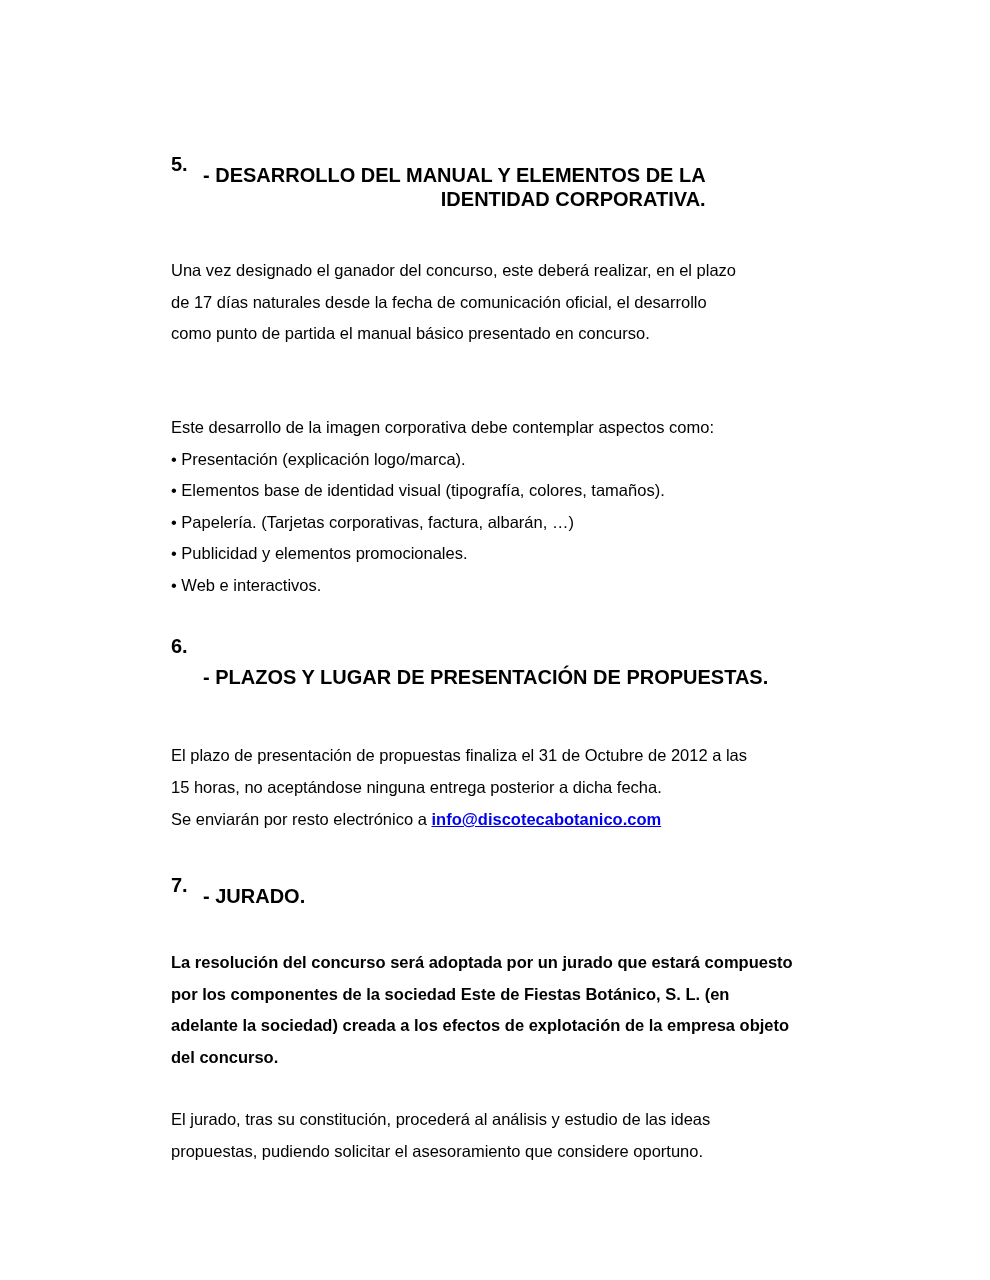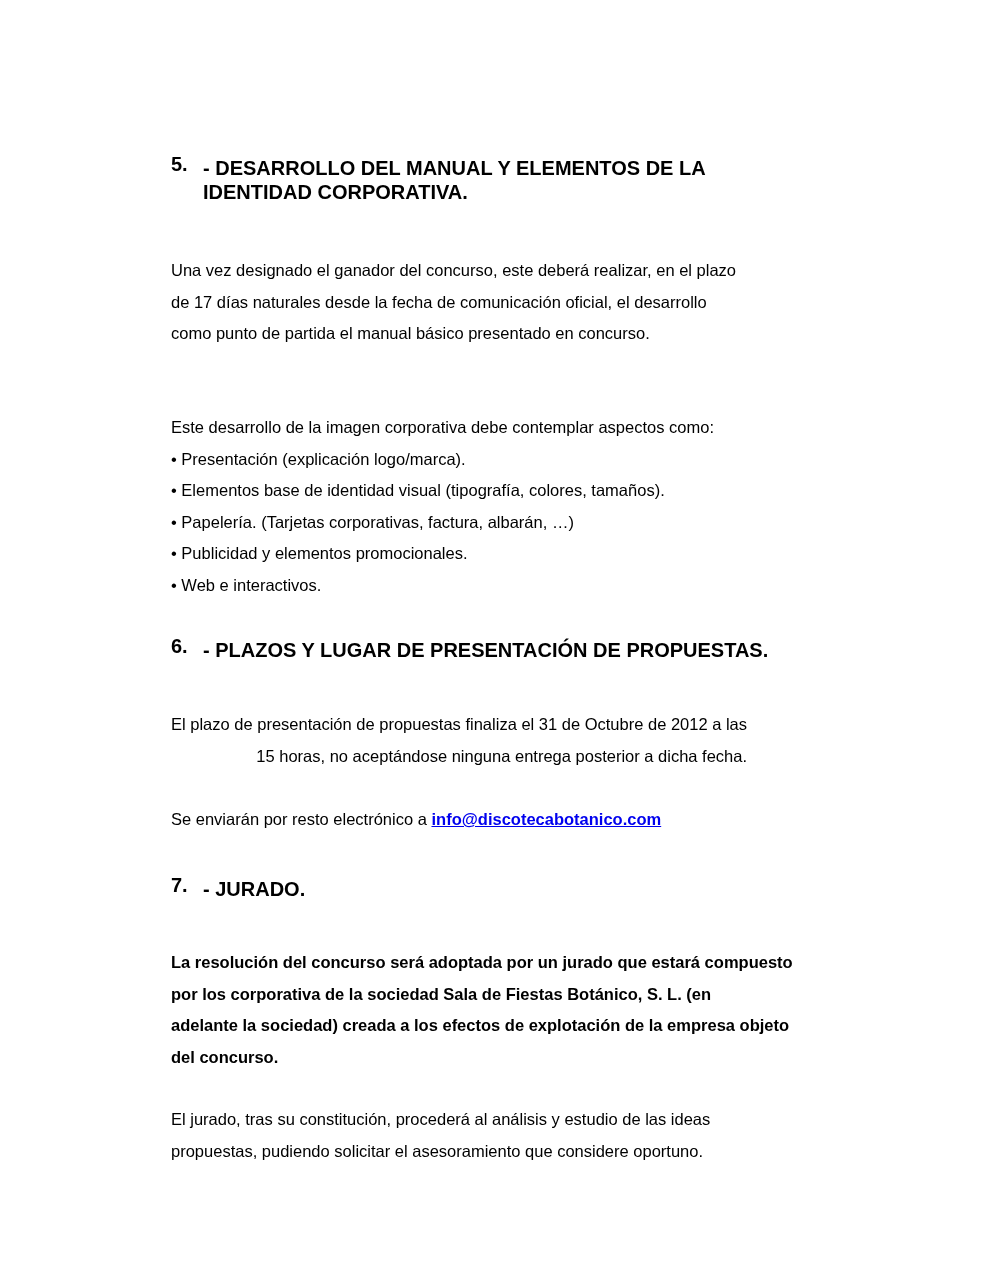--- a/index.html
+++ b/index.html
@@ -30,21 +30,22 @@
       white-space: nowrap;
     }
     .heading .num {
       position: absolute;
       left: 0;
       top: 0;
     }
     .heading .title {
       position: absolute;
       left: 32px;
-      top: 4px;
+      top: 11px;
+      text-align: right;
     }
     .para {
       position: absolute;
       left: 0;
       font-size: 16.5px;
       line-height: 31.5px;
       white-space: nowrap;
       margin-top: 36px;
     }
     .line {
@@ -82,43 +83,43 @@
     <span class="line">• Presentación (explicación logo/marca).</span>
     <span class="line">• Elementos base de identidad visual (tipografía, colores, tamaños).</span>
     <span class="line">• Papelería. (Tarjetas corporativas, factura, albarán, …)</span>
     <span class="line">• Publicidad y elementos promocionales.</span>
     <span class="line">• Web e interactivos.</span>
   </div>
 
   <div class="heading" style="top:634px;">
     <span class="num">6.</span>
     <span class="title">
-      <span style="display:block;">- PLAZOS Y LUGAR DE PRESENTACIÓN DE PROPUESTAS.</span>
+      <span style="display:block;margin-top:20px;">- PLAZOS Y LUGAR DE PRESENTACIÓN DE PROPUESTAS.</span>
     </span>
   </div>
 
-  <div class="para" style="top:673px;text-align:right;">
+  <div class="para" style="top:704px;">
     <span class="line">El plazo de presentación de propuestas finaliza el 31 de Octubre de 2012 a las</span>
     <span class="line">15 horas, no aceptándose ninguna entrega posterior a dicha fecha.</span>
   </div>
 
   <div class="para" style="top:768px;">
     <span class="line"><span>Se enviarán por resto electrónico a </span><a class="link">info@discotecabotanico.com</a></span>
   </div>
 
   <div class="heading" style="top:873px;">
     <span class="num">7.</span>
     <span class="title">
       <span style="display:block;">- JURADO.</span>
     </span>
   </div>
 
   <div class="para" style="top:911px;font-weight:bold;">
     <span class="line">La resolución del concurso será adoptada por un jurado que estará compuesto</span>
-    <span class="line">por los corporativa de la sociedad Sala de Fiestas Botánico, S. L. (en</span>
+    <span class="line">por los componentes de la sociedad Este de Fiestas Botánico, S. L. (en</span>
     <span class="line">adelante la sociedad) creada a los efectos de explotación de la empresa objeto</span>
     <span class="line">del concurso.</span>
   </div>
 
   <div class="para" style="top:1068px;">
     <span class="line">El jurado, tras su constitución, procederá al análisis y estudio de las ideas</span>
     <span class="line">propuestas, pudiendo solicitar el asesoramiento que considere oportuno.</span>
   </div>
 
 </div>

